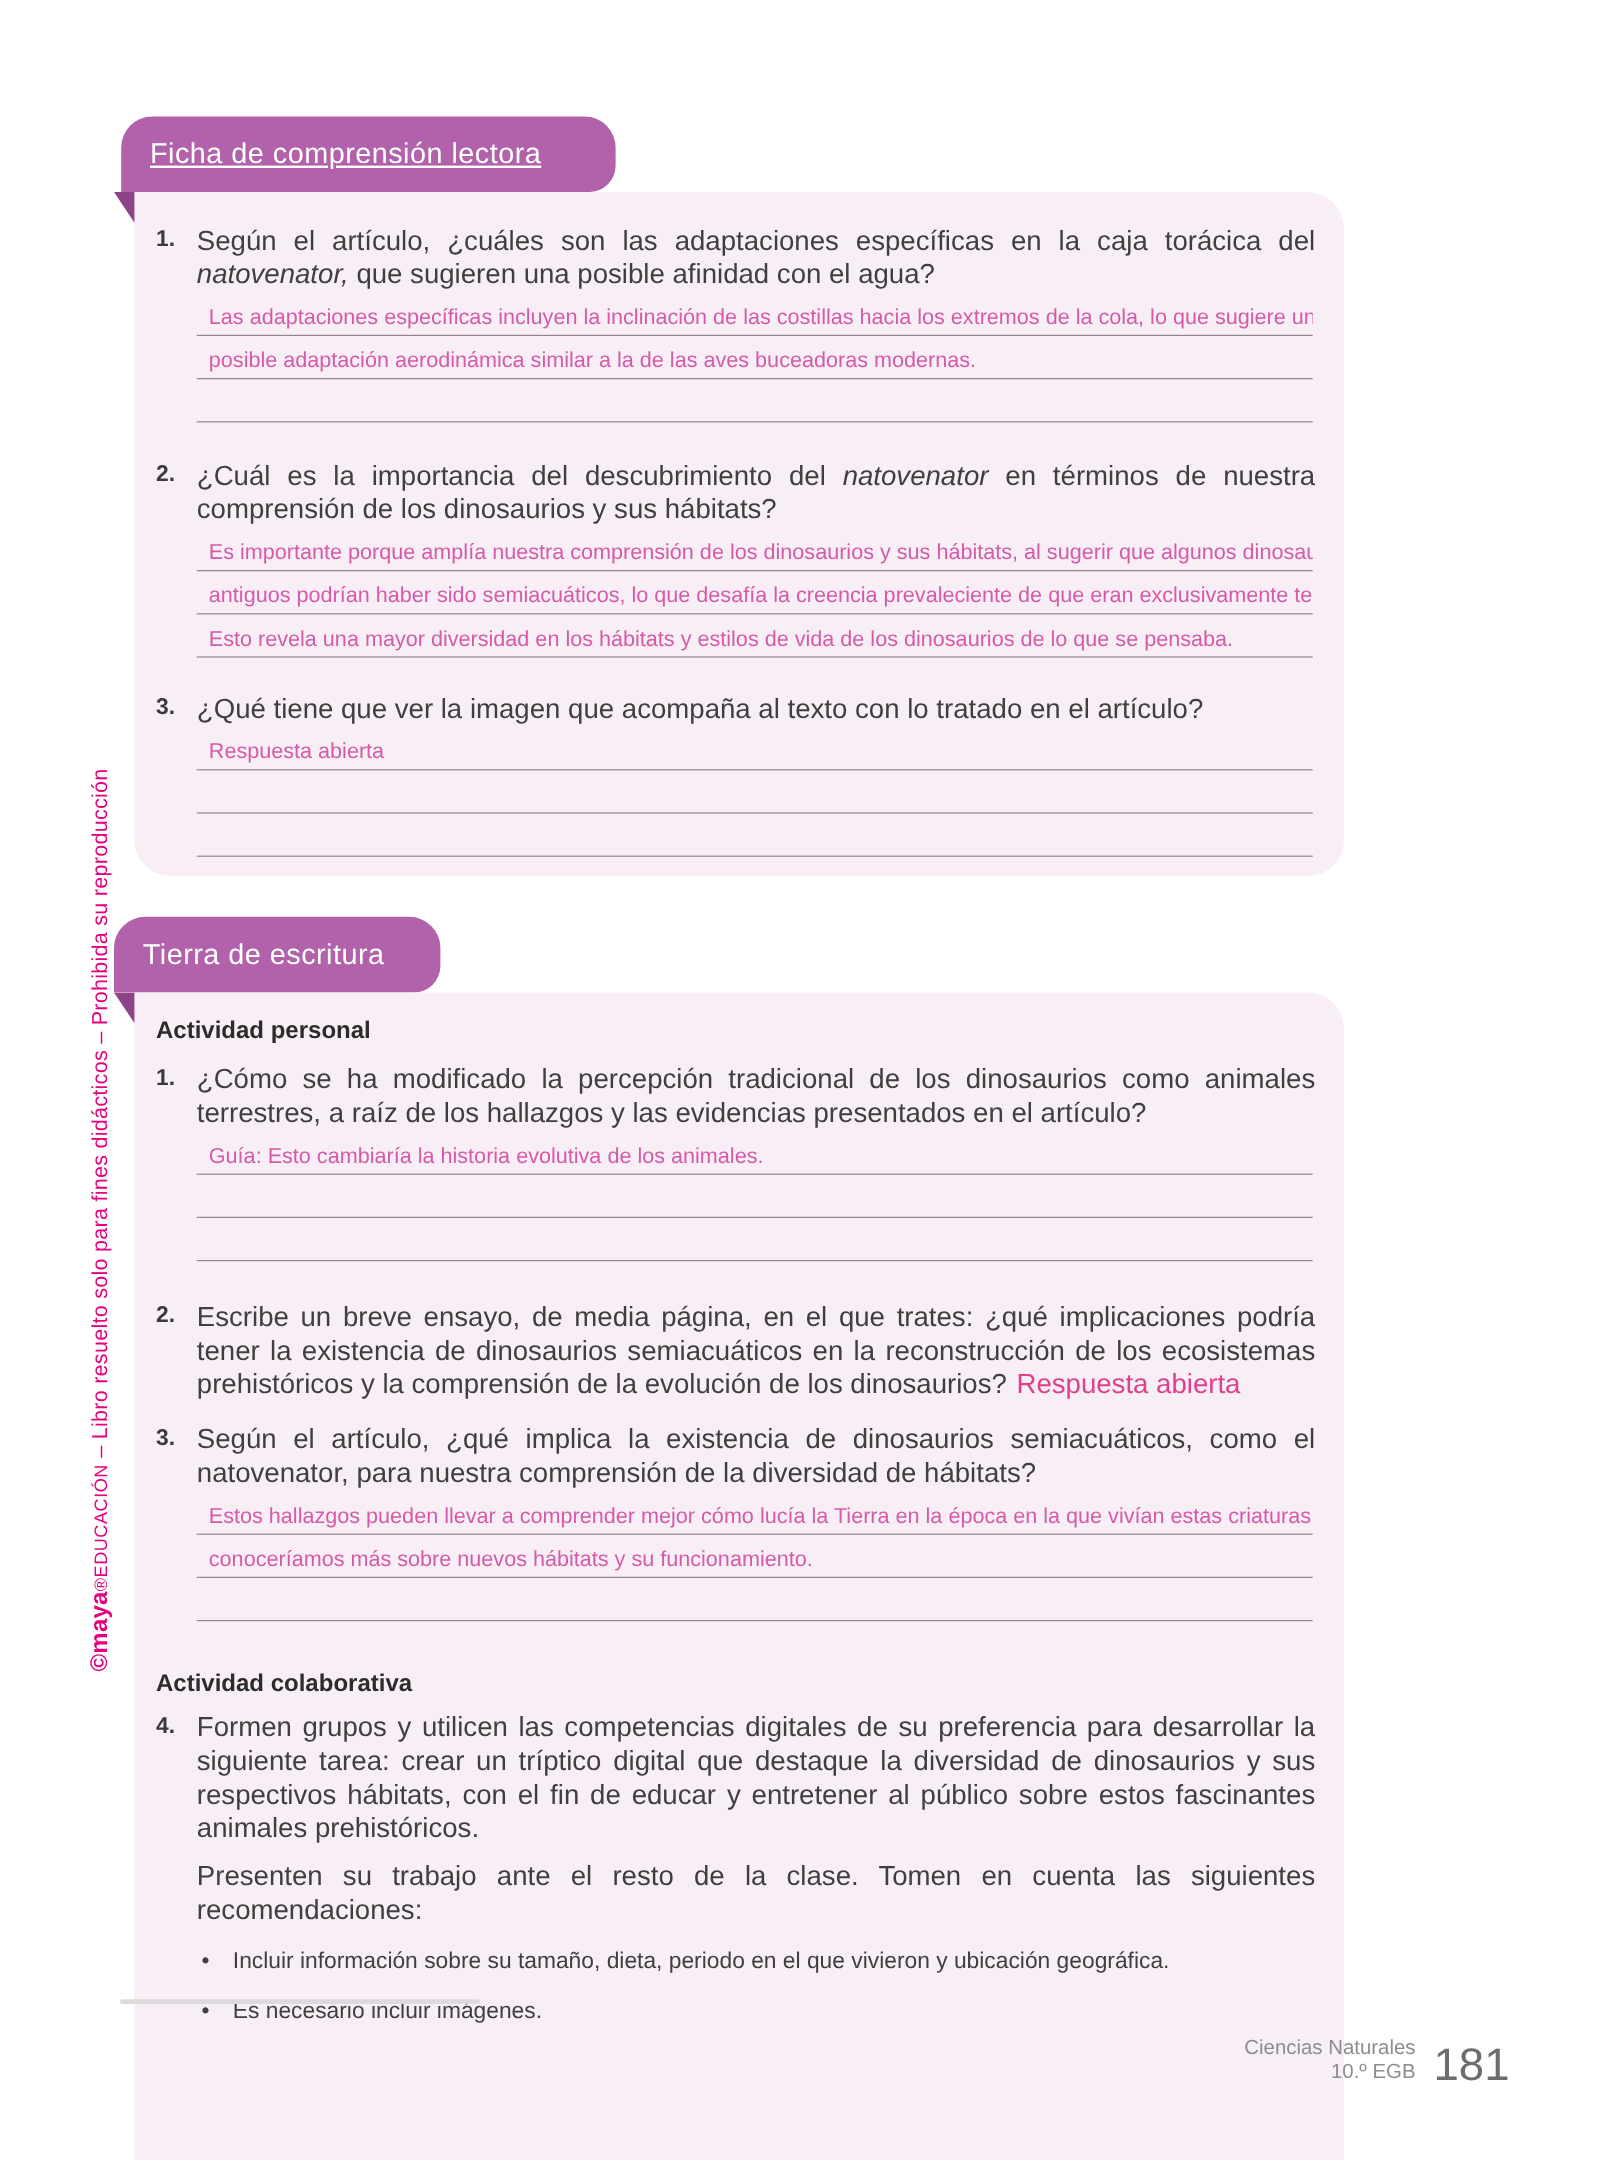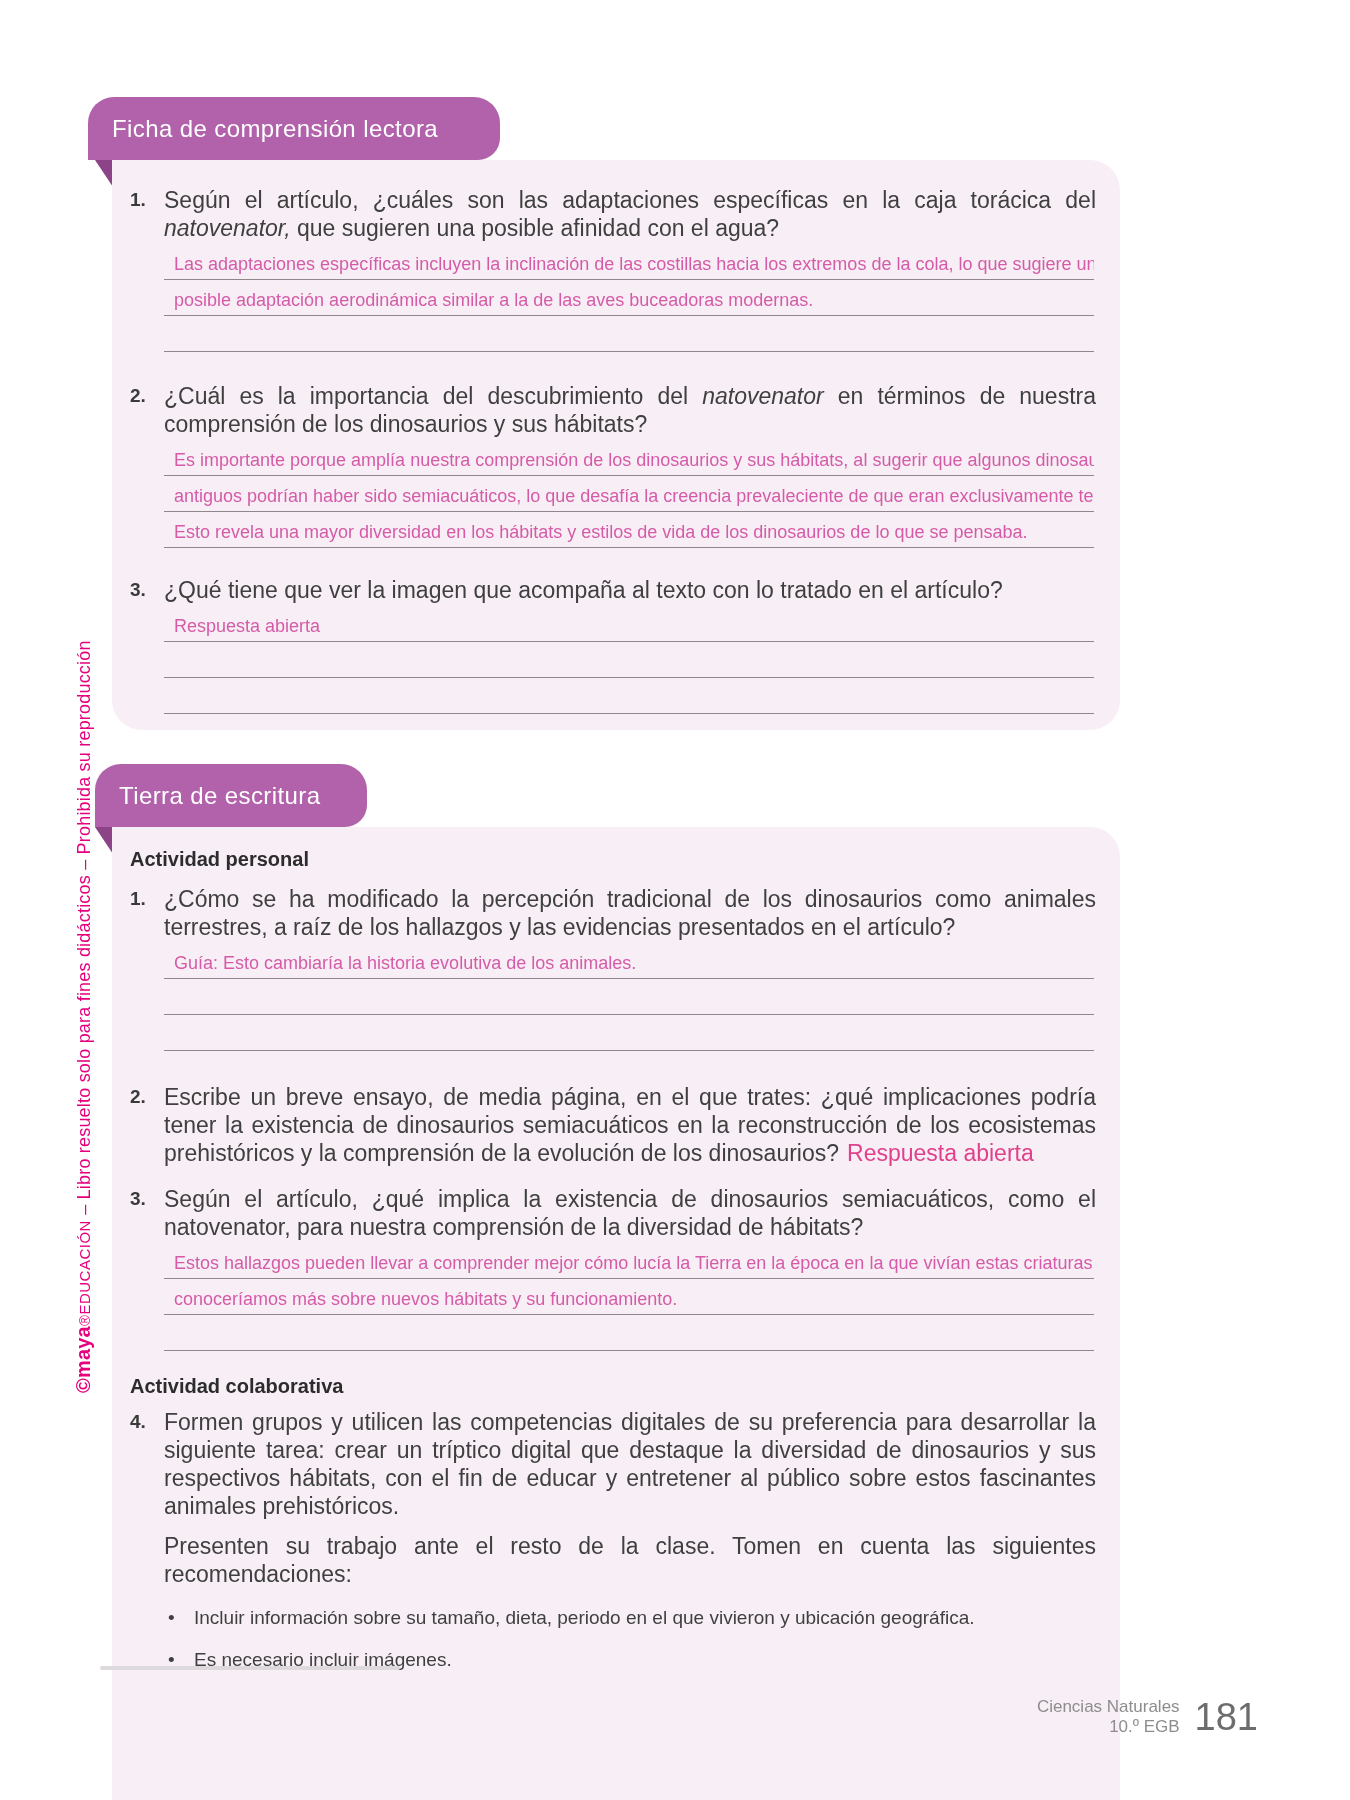--- a/index.html
+++ b/index.html
@@ -6,21 +6,21 @@
   body{
     width:1350px;height:1800px;position:relative;background:#ffffff;
     font-family:"Liberation Sans", sans-serif;overflow:hidden;
   }
   
   .tab{
     position:absolute;background:#b162ab;color:#ffffff;
     display:flex;align-items:center;padding-left:24px;box-sizing:border-box;
     font-size:24px;letter-spacing:.4px;
   }
-  .tab1{left:88px;top:97px;width:412px;height:63px;border-radius:26px 26px 22px 0;}
+  .tab1{left:101px;top:97px;width:412px;height:63px;border-radius:26px 26px 22px 0;text-decoration:underline;}
   .tab2{left:95px;top:764px;width:272px;height:63px;border-radius:26px 26px 22px 0;}
   .fold{
     position:absolute;width:18px;height:27px;background:#8c4387;
     clip-path:polygon(0 0,100% 0,100% 100%);
   }
   .fold1{left:95px;top:160px;}
   .fold2{left:95px;top:827px;}
   
   .panel{
     position:absolute;left:112px;width:1008px;background:#f7eff5;
@@ -40,32 +40,32 @@
     height:36px;border-bottom:1px solid #8e888e;color:#d55ba8;font-size:18px;
     display:flex;align-items:flex-end;padding:0 4px 4px 10px;box-sizing:border-box;
     white-space:nowrap;overflow:hidden;
   }
   .activity-heading{font-size:20px;font-weight:bold;color:#2c2c2c;line-height:24px;margin:0;}
   .bullet{display:flex;margin-left:34px;font-size:19px;line-height:27px;color:#3f3f3f;}
   .bullet .dot{width:30px;flex:none;text-align:left;padding-left:4px;box-sizing:border-box;}
   
   .mt26{margin-top:26px;} .mt30{margin-top:30px;} .mt28{margin-top:28px;}
   .mt20{margin-top:20px;} .mt14{margin-top:14px;} .mt32{margin-top:32px;}
-  .mt18{margin-top:18px;} .mt49{margin-top:23px;} .mt10{margin-top:10px;}
+  .mt18{margin-top:18px;} .mt49{margin-top:40px;} .mt10{margin-top:10px;}
   .mt12{margin-top:12px;} .mt16{margin-top:16px;} .mt15{margin-top:15px;}
   
   .sidebar{
     position:absolute;left:72px;top:1393px;transform:rotate(-90deg);
     transform-origin:0 0;width:980px;white-space:nowrap;color:#e6007e;
     font-size:18px;letter-spacing:.2px;
   }
   .sidebar .brand{font-weight:bold;font-size:20px;}
   .sidebar .brand-suffix{font-size:15px;letter-spacing:.5px;}
   
-  .footer{position:absolute;right:92px;top:1697px;display:flex;align-items:center;gap:15px;}
+  .footer{position:absolute;right:92px;top:1697px;display:flex;align-items:flex-end;gap:15px;}
   .footer-meta{text-align:right;color:#8d8d8d;font-size:17px;line-height:20px;}
   .footer-page{font-size:38px;font-weight:normal;color:#6d6d6d;line-height:32px;}
   .shadow-strip{position:absolute;left:100px;top:1666px;width:300px;height:4px;background:#ded9dd;border-radius:2px;}
 </style>
 </head>
 <body>
 
 <div class="sidebar">
   <span class="brand">©maya</span><span class="brand-suffix">®EDUCACIÓN</span><span> – Libro resuelto solo para fines didácticos – Prohibida su reproducción</span>
 </div>

